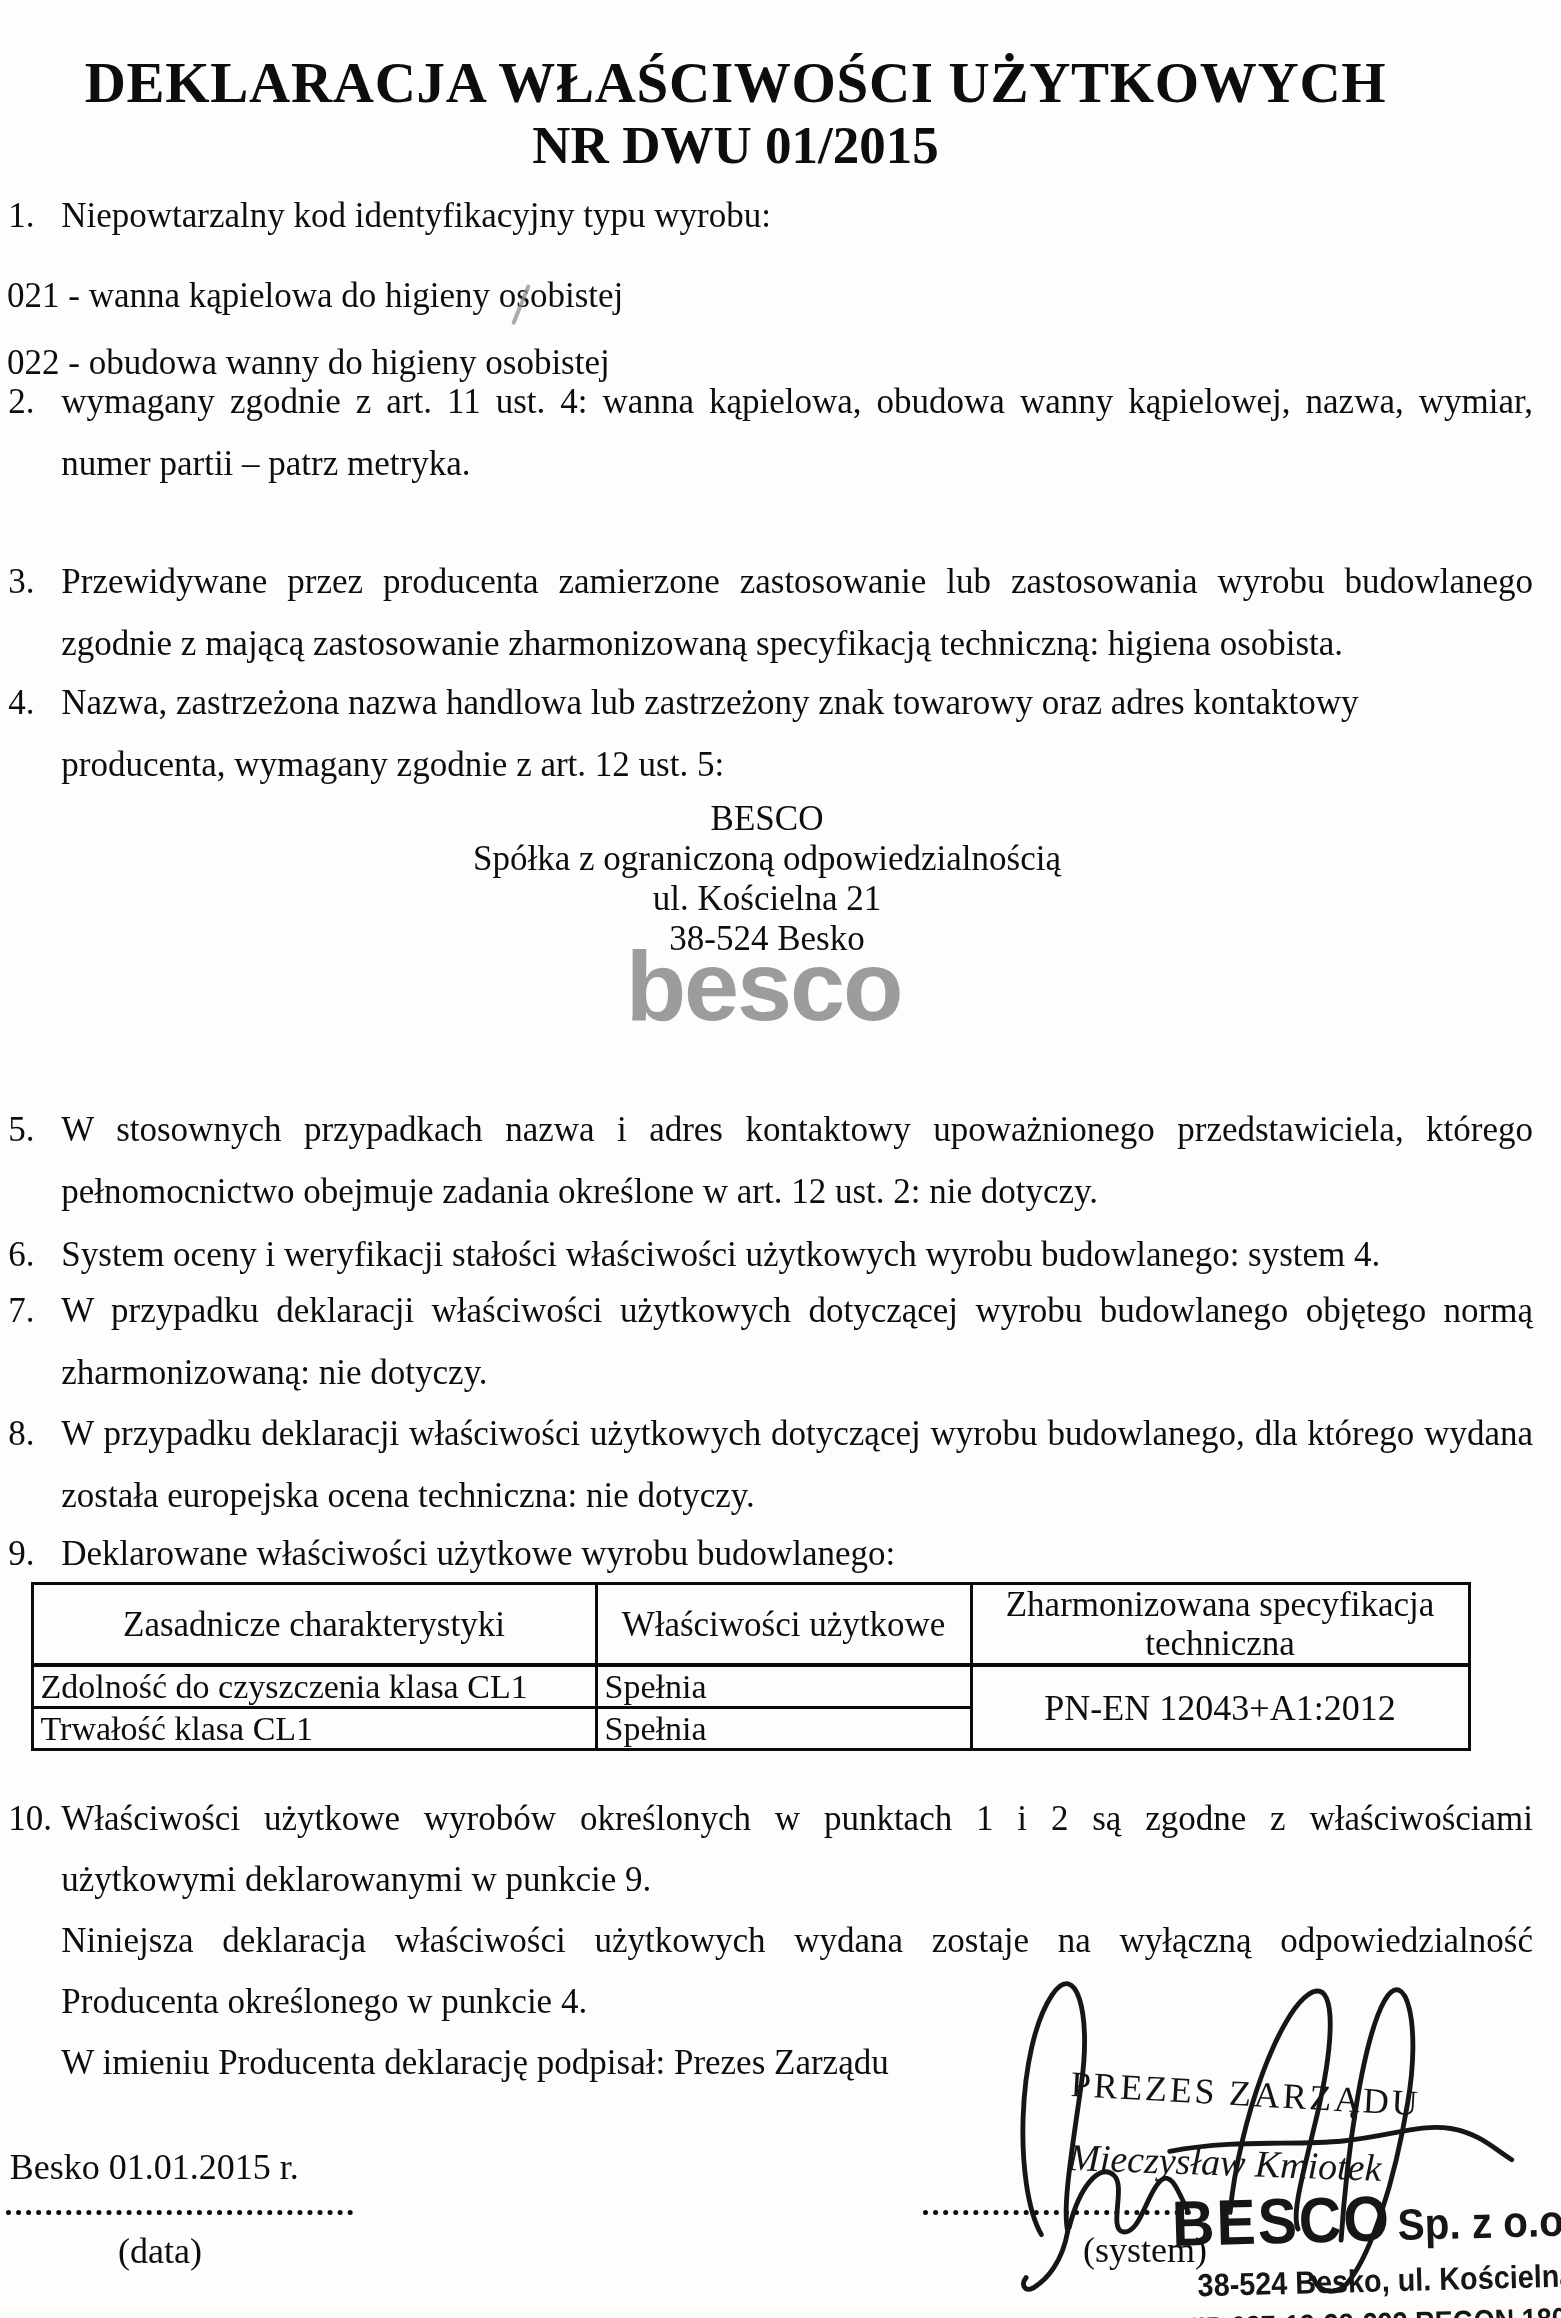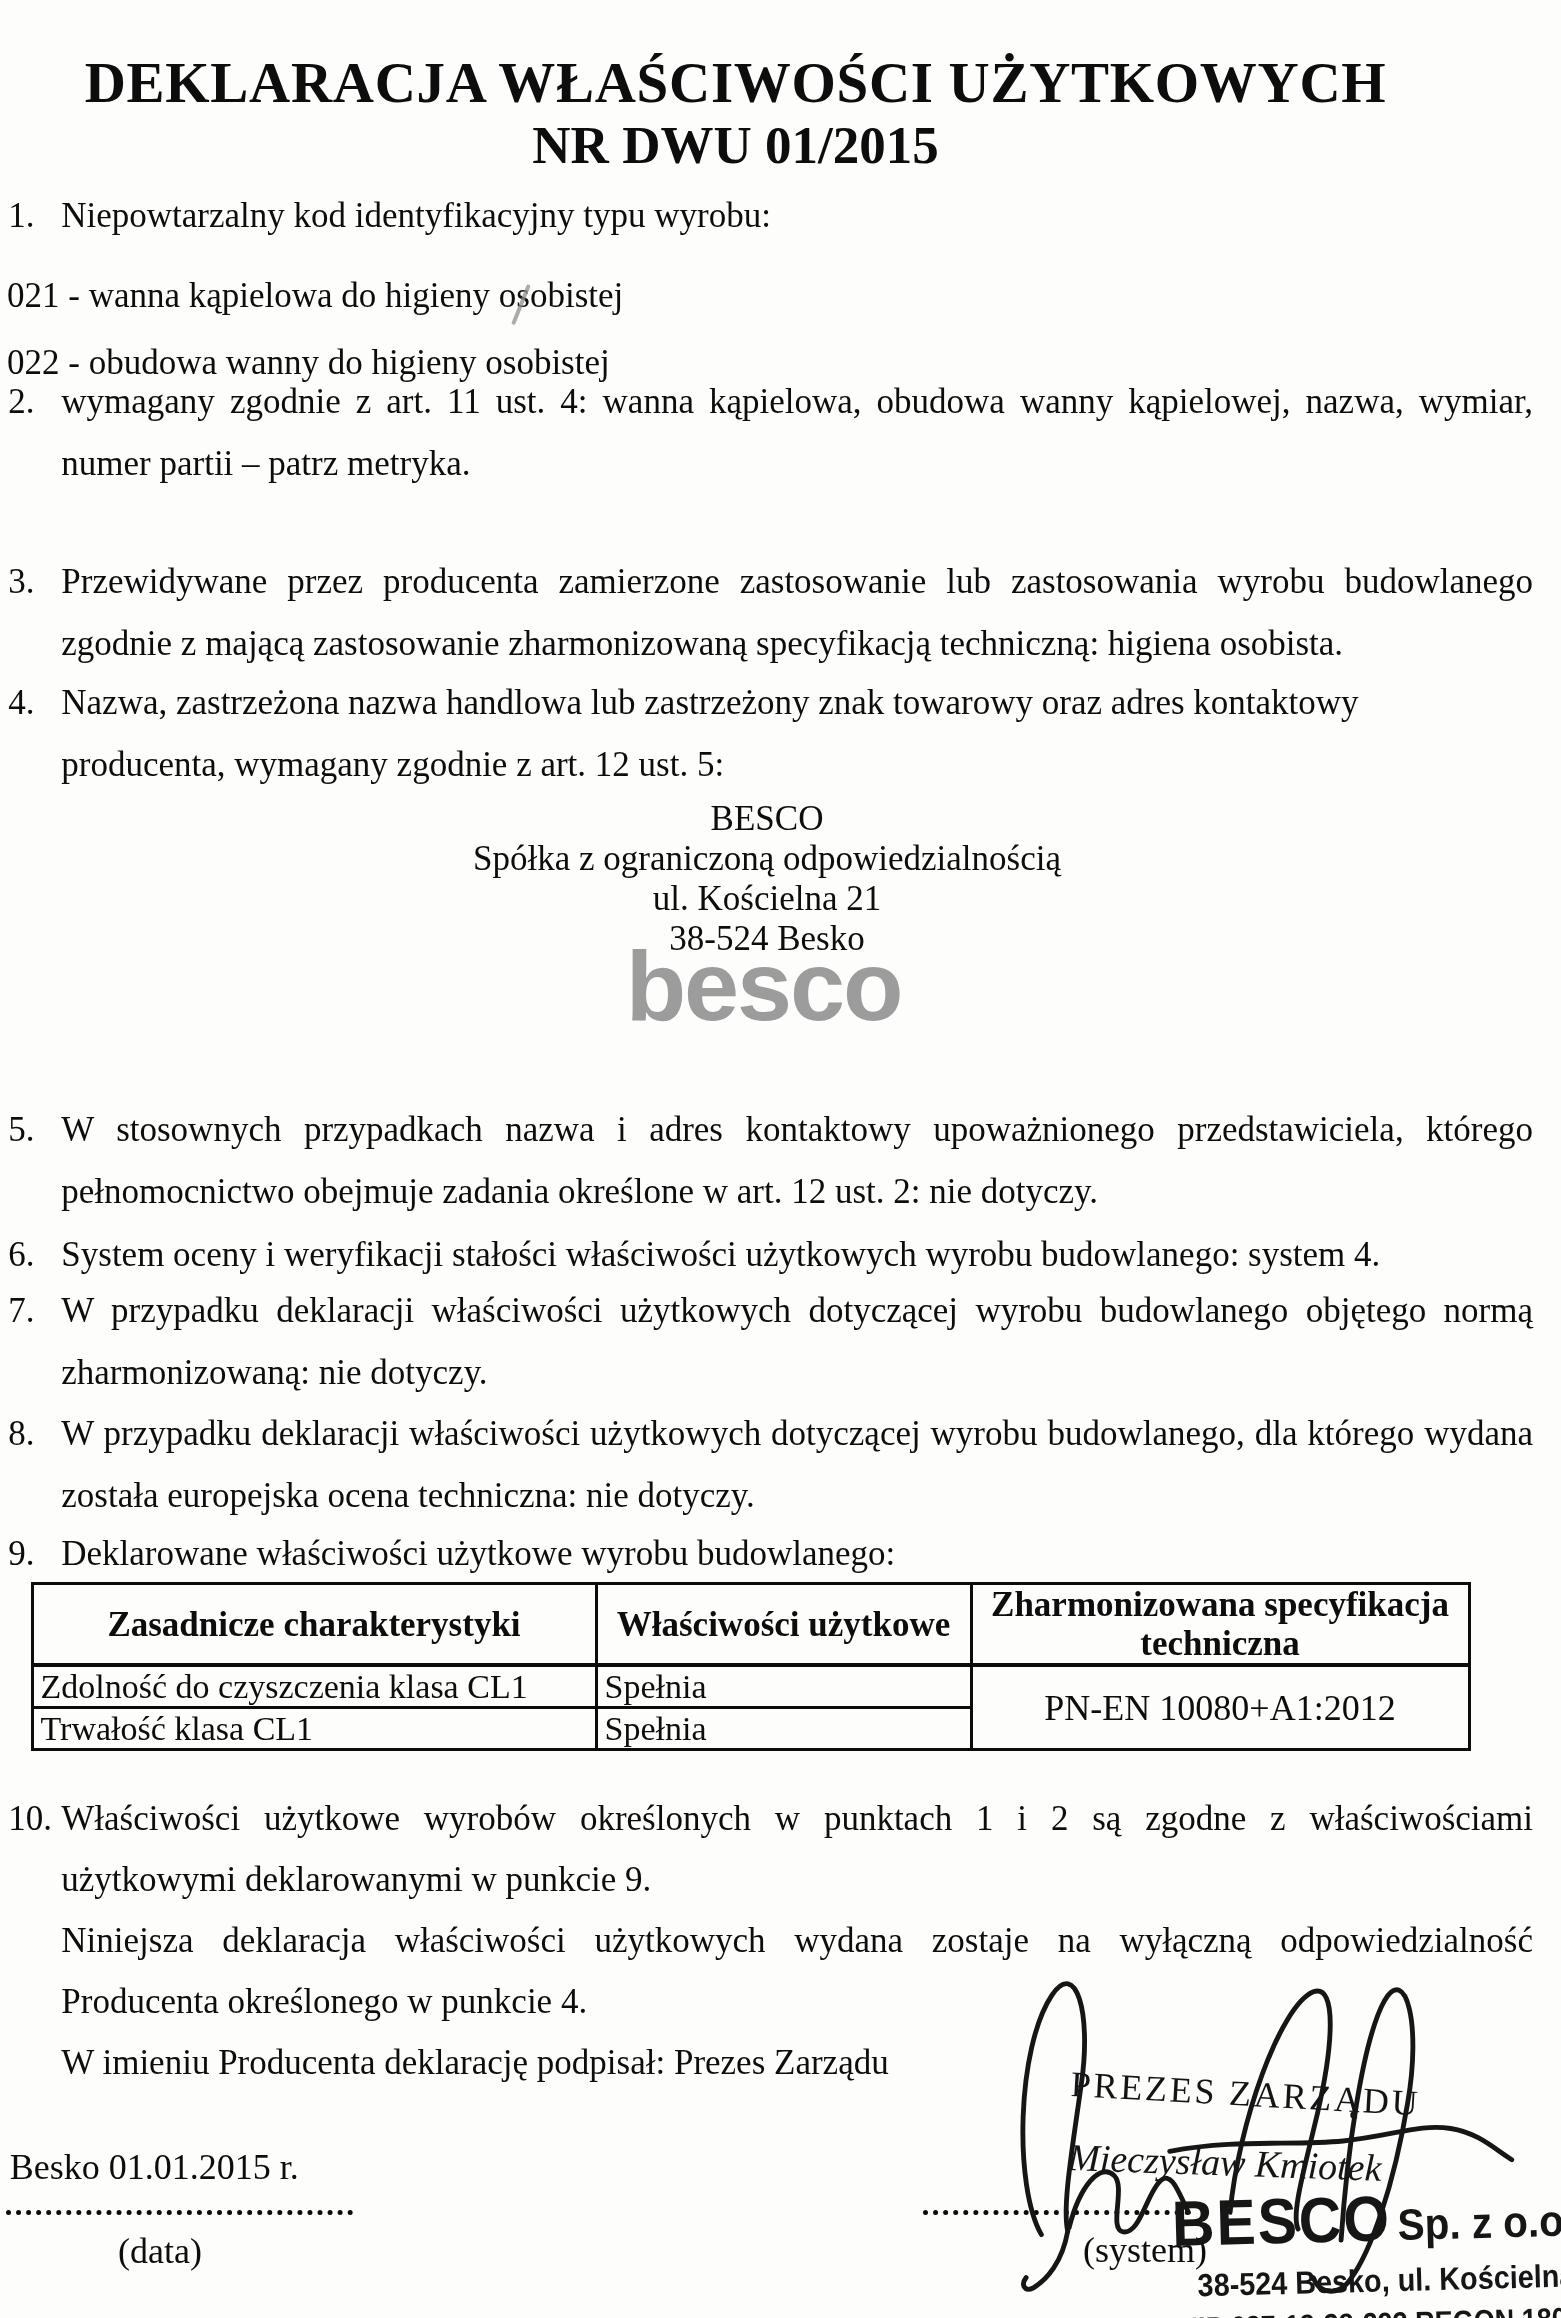--- a/index.html
+++ b/index.html
@@ -20,21 +20,21 @@
   .company{position:absolute;top:799px;left:0;width:1534px;text-align:center;
            font-size:35px;line-height:40px;}
   .logo{position:absolute;top:936px;left:0;width:1527px;text-align:center;
         font-family:"Liberation Sans", sans-serif;font-weight:bold;font-size:99px;
         line-height:1;color:#9c9c9c;letter-spacing:-2.1px;}
   
   table.perf{position:absolute;top:1582px;left:30.5px;width:1437px;border-collapse:collapse;
              table-layout:fixed;font-size:34px;}
   table.perf col.c1{width:564px;} table.perf col.c2{width:375px;} table.perf col.c3{width:498px;}
   table.perf th,table.perf td{border:3.5px solid #0c0c0c;padding:0 7px;}
-  table.perf th{font-weight:bold;font-size:35px;height:76px;text-align:center;
+  table.perf th{font-weight:normal;font-size:35px;height:76px;text-align:center;
                 vertical-align:middle;line-height:39px;border-bottom-width:4.9px;}
   table.perf td{height:39px;vertical-align:middle;}
   td.char{text-align:left;padding-left:11px;}
   td.val{text-align:left;}
   td.spec{text-align:center;font-size:36px;}
   
   .place-date{position:absolute;top:2146px;left:9.7px;font-size:36px;}
   .dotline{position:absolute;border-top:5.6px dotted #0b0b0b;height:0;}
   .dot-left{top:2210px;left:5.6px;width:347px;}
   .dot-right{top:2210px;left:923px;width:267px;}
@@ -164,21 +164,21 @@
       <tr>
         <th>Zasadnicze charakterystyki</th>
         <th>Właściwości użytkowe</th>
         <th>Zharmonizowana specyfikacja techniczna</th>
       </tr>
     </thead>
     <tbody>
       <tr>
         <td class="char">Zdolność do czyszczenia klasa CL1</td>
         <td class="val">Spełnia</td>
-        <td class="spec" rowspan="2">PN-EN 10080+A1:2012</td>
+        <td class="spec" rowspan="2">PN-EN 12043+A1:2012</td>
       </tr>
       <tr>
         <td class="char">Trwałość klasa CL1</td>
         <td class="val">Spełnia</td>
       </tr>
     </tbody>
   </table>
 
   <div class="para" style="top:1788px;line-height:61px;">
     <span class="num">10.</span>

